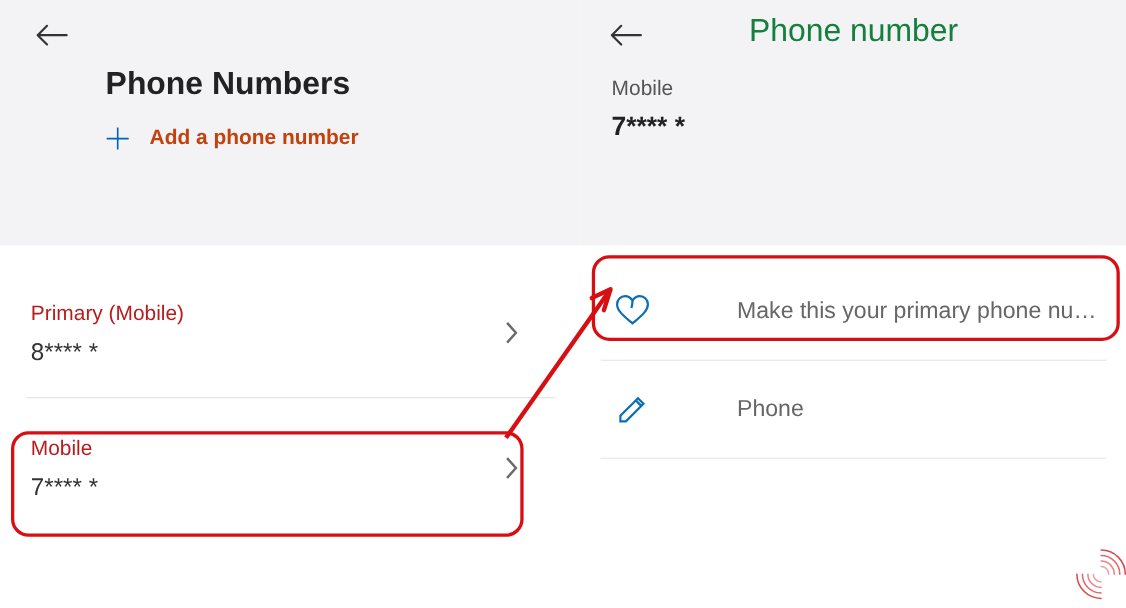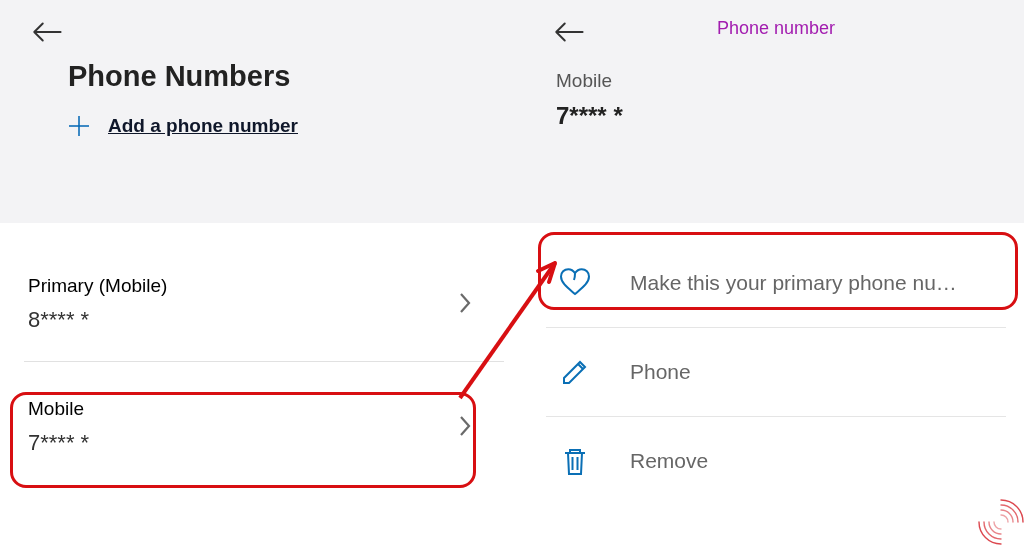--- a/index.html
+++ b/index.html
@@ -6,42 +6,42 @@
   .stage{position:relative;width:1024px;height:553px;}
   .pane{position:absolute;top:0;height:553px;background:#fff;}
   .pane.left{left:0;width:528px;}
   .pane.right{left:528px;width:496px;}
   .gray-header{background:#f3f3f5;}
   .left .gray-header{height:223px;padding:0;}
   .right .gray-header{height:223px;}
   .back-arrow{display:flex;align-items:center;justify-content:flex-start;padding:12px 0 0 30px;height:44px;color:#333;}
   .back-arrow svg{width:34px;height:28px;stroke:#333;stroke-width:2.3;fill:none;stroke-linecap:round;stroke-linejoin:round;}
   .right .back-arrow{position:absolute;top:0;left:0;padding:12px 0 0 24px;}
-  .right .top-title{height:56px;display:flex;align-items:center;justify-content:center;font-size:18px;color:#a21caf;font-weight:400;}
-  .left .hdr-block{padding:4px 0 0 68px;}
+  .right .top-title{height:56px;display:flex;align-items:center;justify-content:center;font-size:29px;color:#15803d;font-weight:400;}
+  .left .hdr-block{padding:4px 0 0 68px;margin-left:28px;}
   .h-title{font-weight:700;font-size:29px;color:#222;}
   .h-sub{margin-top:8px;font-size:19px;color:#666;}
   .add-row{display:flex;align-items:center;gap:18px;margin-top:22px;color:#0066b4;cursor:pointer;}
   .add-row .plus{width:22px;height:22px;display:flex;align-items:center;justify-content:center;}
   .add-row .plus svg{stroke:#0066b4;stroke-width:1.5;fill:none;}
-  .add-text{font-weight:700;font-size:19px;color:#0f172a;text-decoration:underline;}
+  .add-text{font-weight:700;font-size:19px;color:#c2410c;}
   .list-row{position:relative;padding:16px 34px 18px 28px;cursor:pointer;}
   .left .row1{margin-top:36px;}
   .left .divider{height:1px;background:#e1e1e1;margin:10px 24px 20px 24px;}
-  .row-label{font-size:19px;color:#000000;}
+  .row-label{font-size:19px;color:#b91c1c;}
   .row-value{margin-top:10px;font-size:22px;color:#333;}
   .chev{position:absolute;right:56px;top:50%;transform:translateY(-50%);}
   .chev svg{stroke:#6a6a6a;stroke-width:2.2;fill:none;}
   .right .detail-block{padding:14px 0 0 28px;height:167px;}
   .right .detail-label{font-size:19px;color:#555;}
   .right .detail-value{margin-top:10px;font-weight:700;font-size:24px;color:#222;}
   .action-row{display:flex;align-items:center;height:88px;padding:0 24px 0 30px;gap:38px;cursor:pointer;}
   .action-row .icon{width:34px;height:34px;display:flex;align-items:center;justify-content:center;flex-shrink:0;}
   .action-row .icon svg{stroke:#0a6fb5;stroke-width:2;fill:none;}
-  .action-label{font-size:21px;color:#666;white-space:nowrap;overflow:hidden;text-overflow:ellipsis;flex:1;}
+  .action-label{font-size:21px;color:#666;white-space:nowrap;overflow:hidden;text-overflow:ellipsis;flex:1;margin-left:40px;}
   .right .div{height:1px;background:#e5e5e5;margin:0 18px;}
   .red-box{position:absolute;border:3.5px solid #d80f12;border-radius:16px;pointer-events:none;}
   .red-box.a{left:10px;top:392px;width:460px;height:90px;}
   .red-box.b{left:538px;top:232px;width:474px;height:72px;}
   .anno-arrow{position:absolute;left:360px;top:228px;width:260px;height:200px;pointer-events:none;}
   .logo{position:absolute;right:-4px;bottom:4px;width:54px;height:54px;}
 </style>
 </head>
 <body>
 
@@ -125,31 +125,20 @@
       <span class="icon">
         <svg viewBox="0 0 34 34">
             <path d="M6 28 L6 23 L22 7 L27 12 L11 28 Z"></path>
             <path d="M20 9 L25 14"></path>
           </svg>
       </span>
       <span class="action-label">Phone</span>
     </div>
     <div class="div"></div>
 
-    <div class="action-row">
-      <span class="icon">
-        <svg viewBox="0 0 34 34">
-            <path d="M7 9 L27 9"></path>
-            <path d="M12 9 L12 6 L22 6 L22 9"></path>
-            <path d="M10 9 L11 30 L23 30 L24 9"></path>
-            <path d="M14.5 13 L14.5 26 M19.5 13 L19.5 26"></path>
-          </svg>
-      </span>
-      <span class="action-label">Remove</span>
-    </div>
   </div>
 
   <div class="red-box a"></div>
   <div class="red-box b"></div>
   <svg class="anno-arrow" viewBox="0 0 260 200">
     <path d="M100 170 L195 35" stroke="#d80f12" stroke-width="4" fill="none"></path>
     <path d="M195 35 L178 43 M195 35 L189 54" stroke="#d80f12" stroke-width="4" fill="none" stroke-linecap="round"></path>
   </svg>
   <svg class="logo" viewBox="0 0 54 54">
     <g fill="none" stroke="#d8343c" stroke-width="1.4" stroke-linecap="round">

